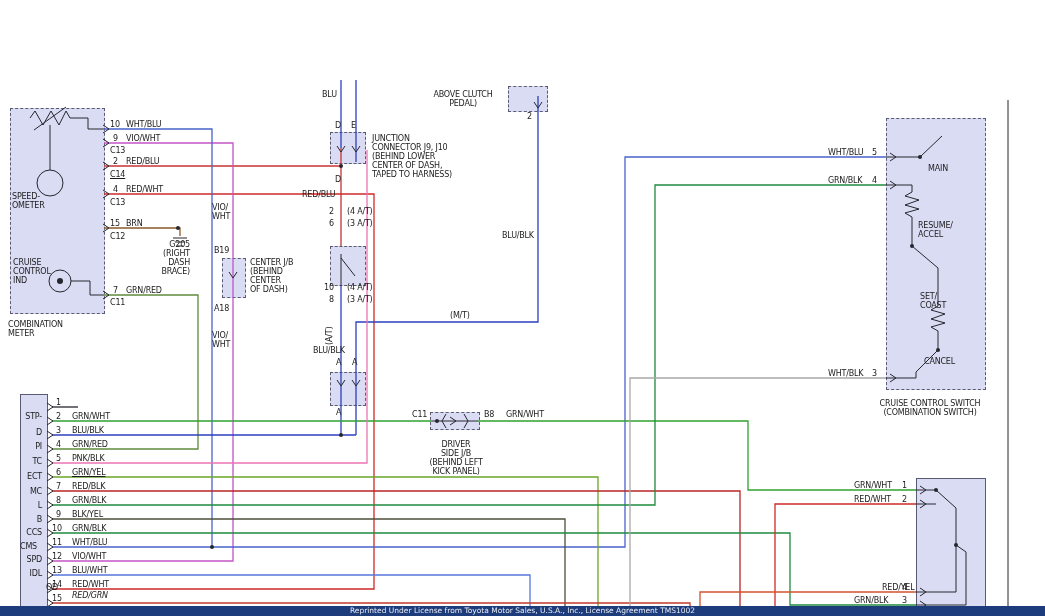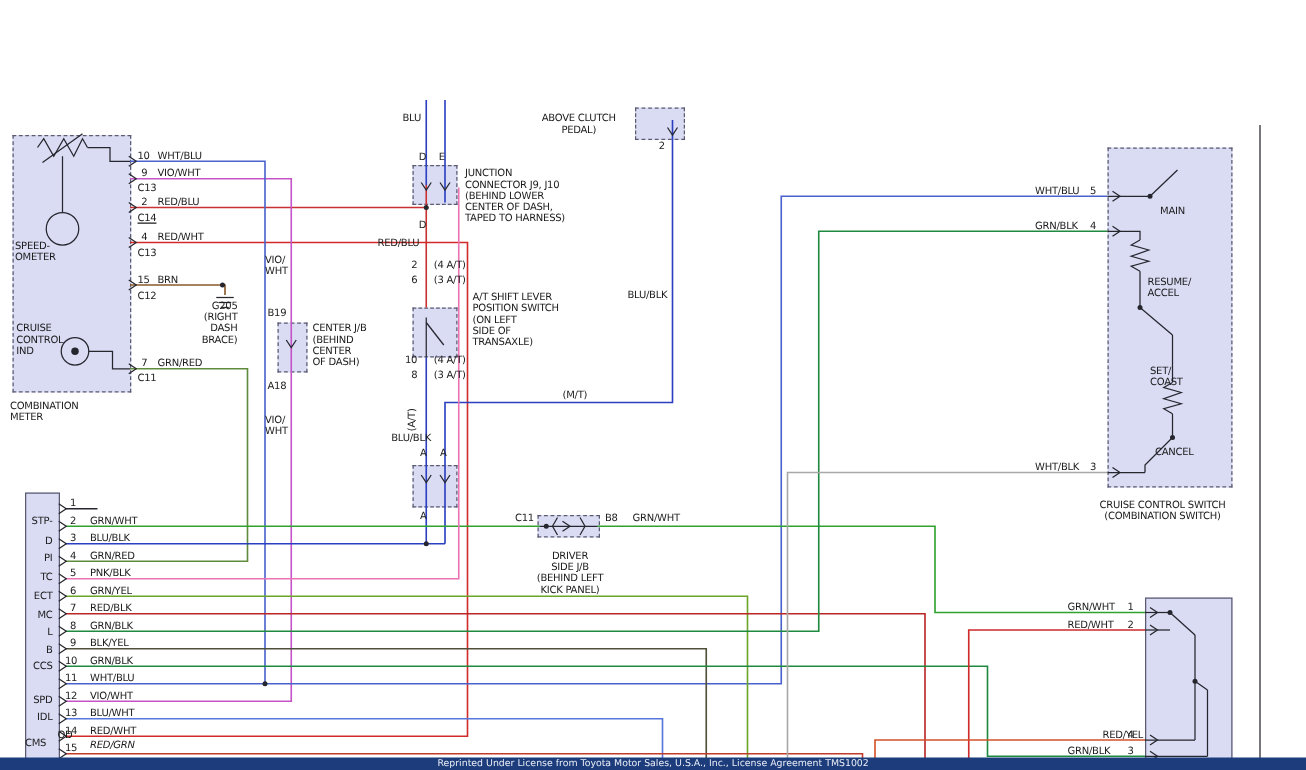--- a/index.html
+++ b/index.html
@@ -200,25 +200,20 @@
 CONNECTOR J9, J10
 (BEHIND LOWER
 CENTER OF DASH,
 TAPED TO HARNESS)</div>
       <div class="dlabel" style="left: 335px; top: 175px;">D</div>
       <div class="dlabel" style="left: 302px; top: 190px;">RED/BLU</div>
       <div class="dlabel" style="left: 329px; top: 207px;">2</div>
       <div class="dlabel" style="left: 347px; top: 207px;">(4 A/T)</div>
       <div class="dlabel" style="left: 329px; top: 219px;">6</div>
       <div class="dlabel" style="left: 347px; top: 219px;">(3 A/T)</div>
-      <div class="dlabel" style="left: 378px; top: 233px;">A/T SHIFT LEVER
-POSITION SWITCH
-(ON LEFT
-SIDE OF
-TRANSAXLE)</div>
       <div class="dlabel" style="left: 324px; top: 283px;">10</div>
       <div class="dlabel" style="left: 347px; top: 283px;">(4 A/T)</div>
       <div class="dlabel" style="left: 329px; top: 295px;">8</div>
       <div class="dlabel" style="left: 347px; top: 295px;">(3 A/T)</div>
       <div class="dlabel" style="left: 502px; top: 231px;">BLU/BLK</div>
       <div class="dlabel" style="left: 450px; top: 311px;">(M/T)</div>
       <div class="dlabel" style="left: 334px; top: 336px; transform: rotate(-90deg); transform-origin: 0px 100%;">(A/T)</div>
       <div class="dlabel" style="left: 313px; top: 346px;">BLU/BLK</div>
       <div class="dlabel" style="left: 336px; top: 358px;">A</div>
       <div class="dlabel" style="left: 352px; top: 358px;">A</div>
@@ -260,21 +255,21 @@
       <div class="dlabel" style="left: 56px; top: 398px;">1</div>
       <div class="dlabel" style="left: 56px; top: 412px;">2</div>
       <div class="dlabel" style="left: 72px; top: 412px;">GRN/WHT</div>
       <div class="dlabel" style="left: 56px; top: 426px;">3</div>
       <div class="dlabel" style="left: 72px; top: 426px;">BLU/BLK</div>
       <div class="dlabel" style="left: 56px; top: 440px;">4</div>
       <div class="dlabel" style="left: 72px; top: 440px;">GRN/RED</div>
       <div class="dlabel" style="left: 56px; top: 454px;">5</div>
       <div class="dlabel" style="left: 72px; top: 454px;">PNK/BLK</div>
       <div class="dlabel" style="left: 56px; top: 468px;">6</div>
-      <div class="dlabel" style="left: 72px; top: 468px;">GRN/YEL</div>
+      <div class="dlabel" style="left: 72px; top: 468px; text-decoration: underline;">GRN/YEL</div>
       <div class="dlabel" style="left: 56px; top: 482px;">7</div>
       <div class="dlabel" style="left: 72px; top: 482px;">RED/BLK</div>
       <div class="dlabel" style="left: 56px; top: 496px;">8</div>
       <div class="dlabel" style="left: 72px; top: 496px;">GRN/BLK</div>
       <div class="dlabel" style="left: 56px; top: 510px;">9</div>
       <div class="dlabel" style="left: 72px; top: 510px;">BLK/YEL</div>
       <div class="dlabel" style="left: 52px; top: 524px;">10</div>
       <div class="dlabel" style="left: 72px; top: 524px;">GRN/BLK</div>
       <div class="dlabel" style="left: 52px; top: 538px;">11</div>
       <div class="dlabel" style="left: 72px; top: 538px;">WHT/BLU</div>
@@ -288,21 +283,21 @@
       <div class="dlabel" style="left: 72px; top: 591px; font-style: italic;">RED/GRN</div>
       <div class="dlabel" style="left: 20px; top: 412px; width: 22px; text-align: right;">STP-</div>
       <div class="dlabel" style="left: 20px; top: 428px; width: 22px; text-align: right;">D</div>
       <div class="dlabel" style="left: 20px; top: 442px; width: 22px; text-align: right;">PI</div>
       <div class="dlabel" style="left: 20px; top: 457px; width: 22px; text-align: right;">TC</div>
       <div class="dlabel" style="left: 20px; top: 472px; width: 22px; text-align: right;">ECT</div>
       <div class="dlabel" style="left: 20px; top: 487px; width: 22px; text-align: right;">MC</div>
       <div class="dlabel" style="left: 20px; top: 501px; width: 22px; text-align: right;">L</div>
       <div class="dlabel" style="left: 20px; top: 515px; width: 22px; text-align: right;">B</div>
       <div class="dlabel" style="left: 20px; top: 528px; width: 22px; text-align: right;">CCS</div>
-      <div class="dlabel" style="left: 20px; top: 542px; width: 14px; text-align: left; margin-top: 48px;">CMS</div>
+      <div class="dlabel" style="left: 20px; top: 542px; width: 14px; text-align: left;">CMS</div>
       <div class="dlabel" style="left: 20px; top: 555px; width: 22px; text-align: right;">SPD</div>
       <div class="dlabel" style="left: 20px; top: 569px; width: 22px; text-align: right;">IDL</div>
       <div class="dlabel" style="left: 20px; top: 583px; width: 22px; text-align: right; margin-left: 16px;">OD</div>
       <div class="dlabel" style="left: 854px; top: 481px;">GRN/WHT</div>
       <div class="dlabel" style="left: 902px; top: 481px;">1</div>
       <div class="dlabel" style="left: 854px; top: 495px;">RED/WHT</div>
       <div class="dlabel" style="left: 902px; top: 495px;">2</div>
       <div class="dlabel" style="left: 854px; top: 583px; margin-left: 28px;">RED/YEL</div>
       <div class="dlabel" style="left: 902px; top: 583px;">4</div>
       <div class="dlabel" style="left: 854px; top: 596px;">GRN/BLK</div>

